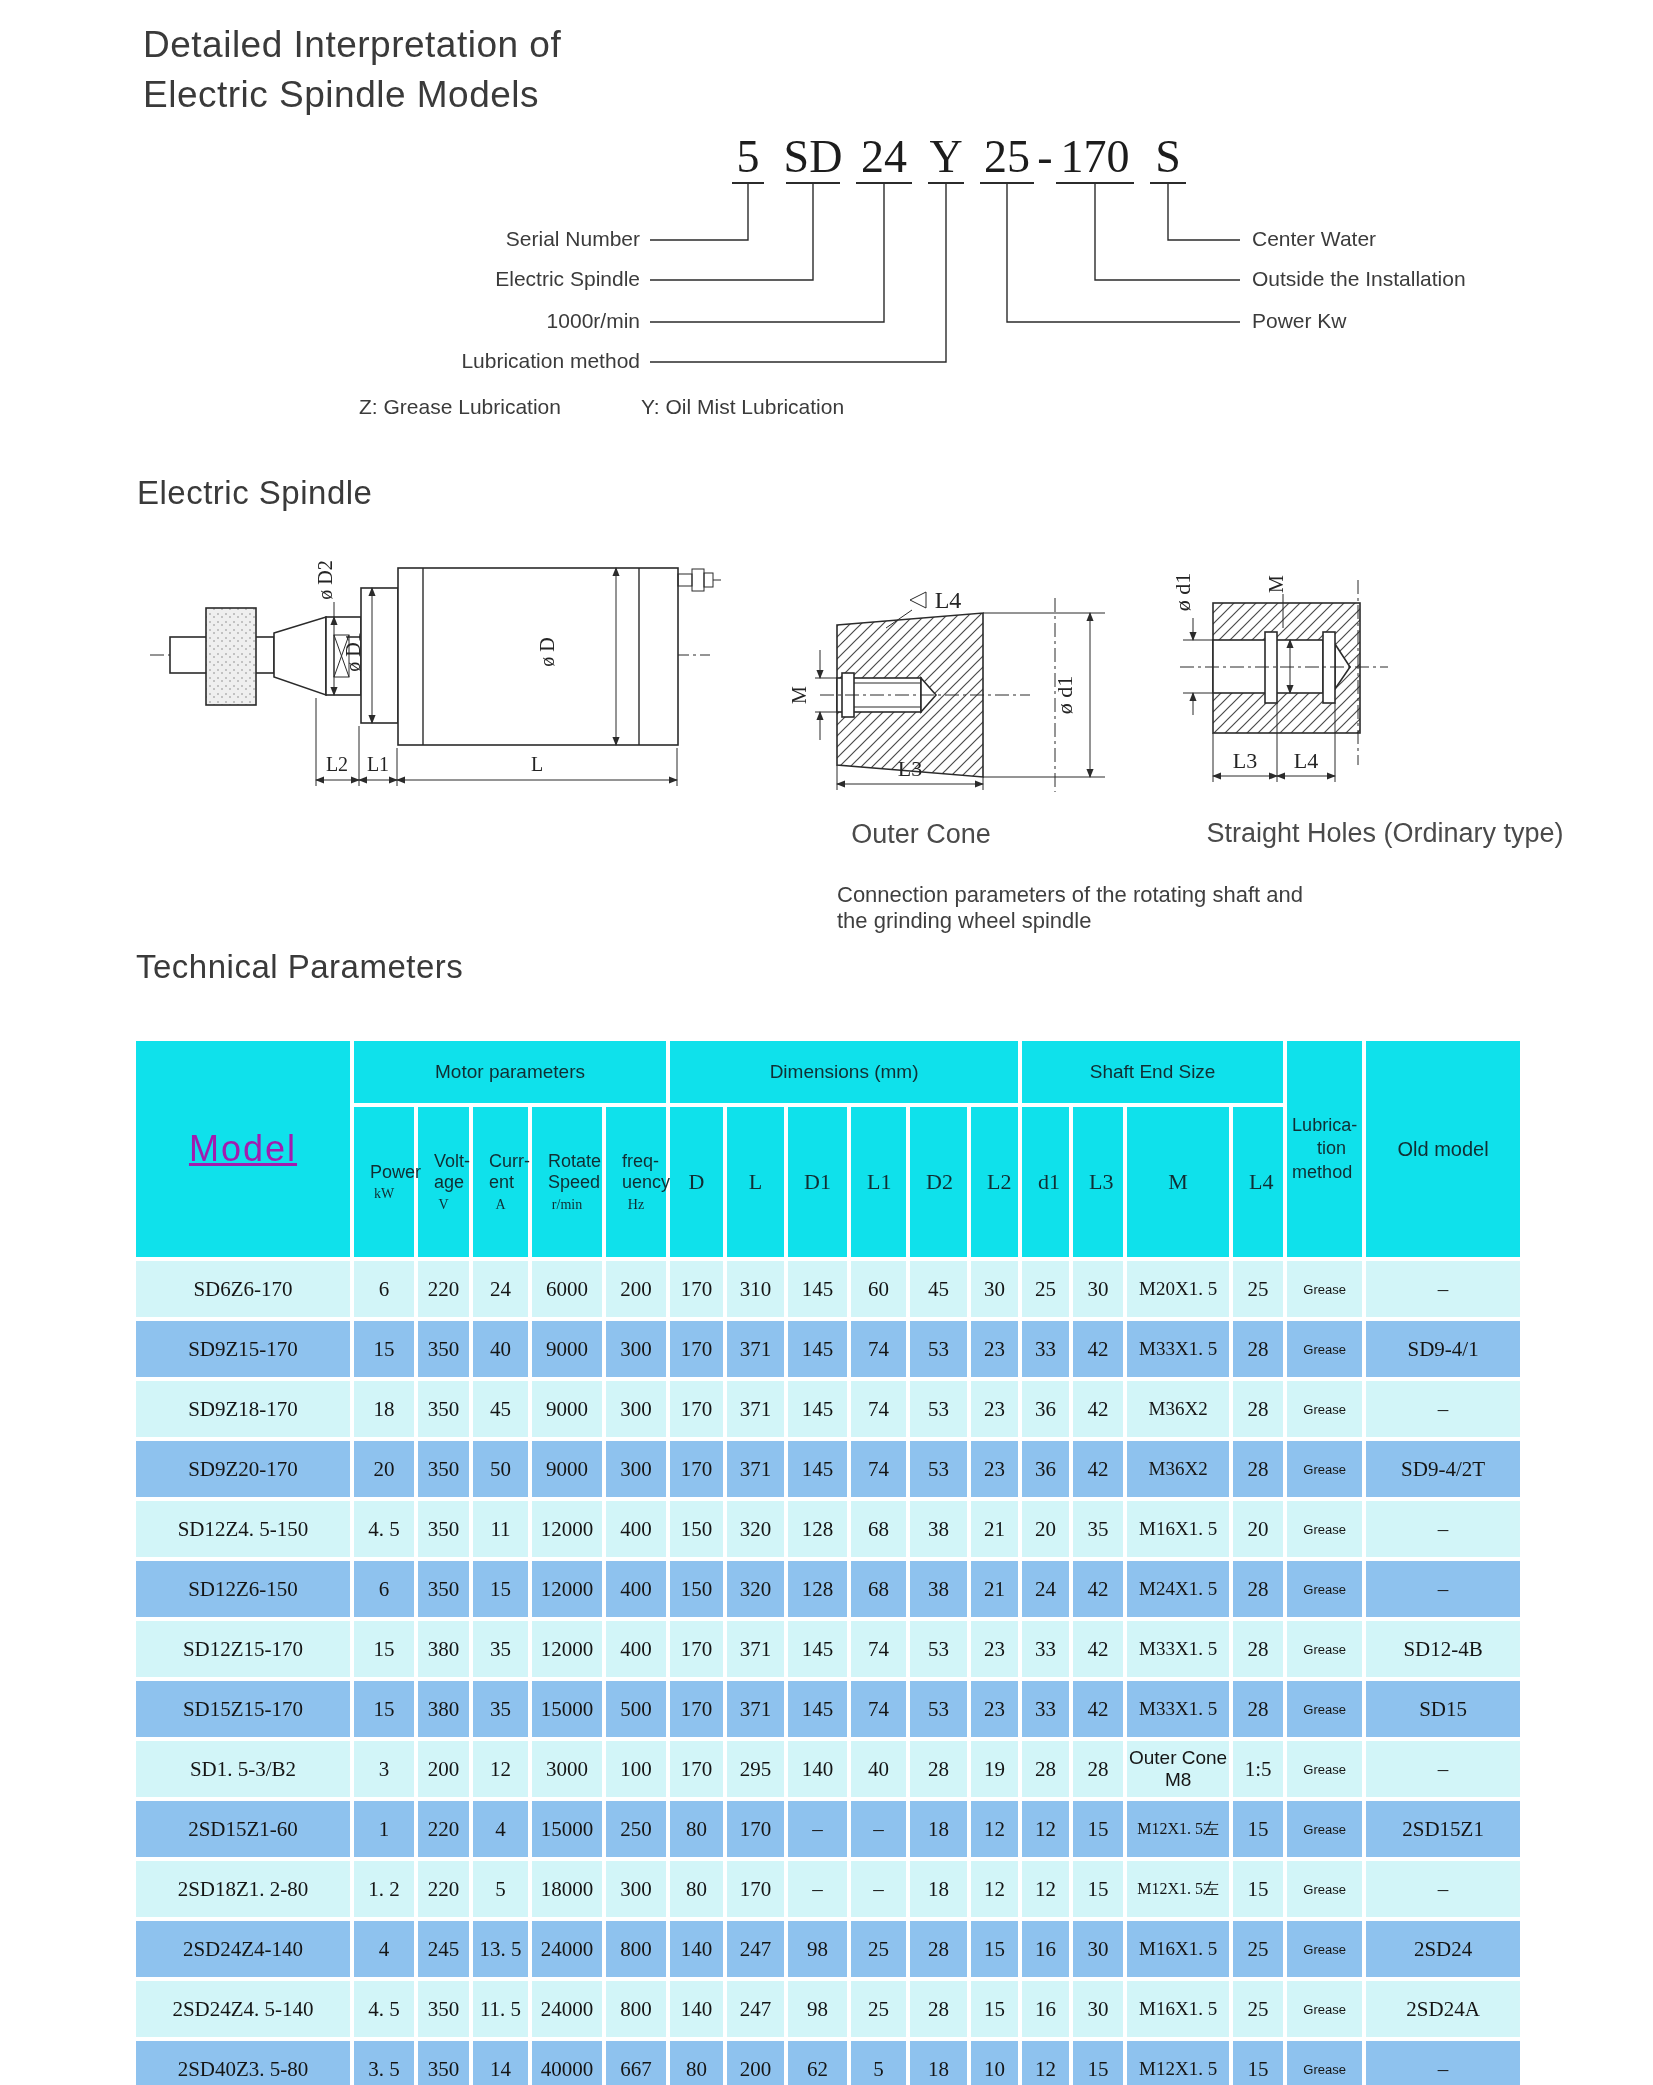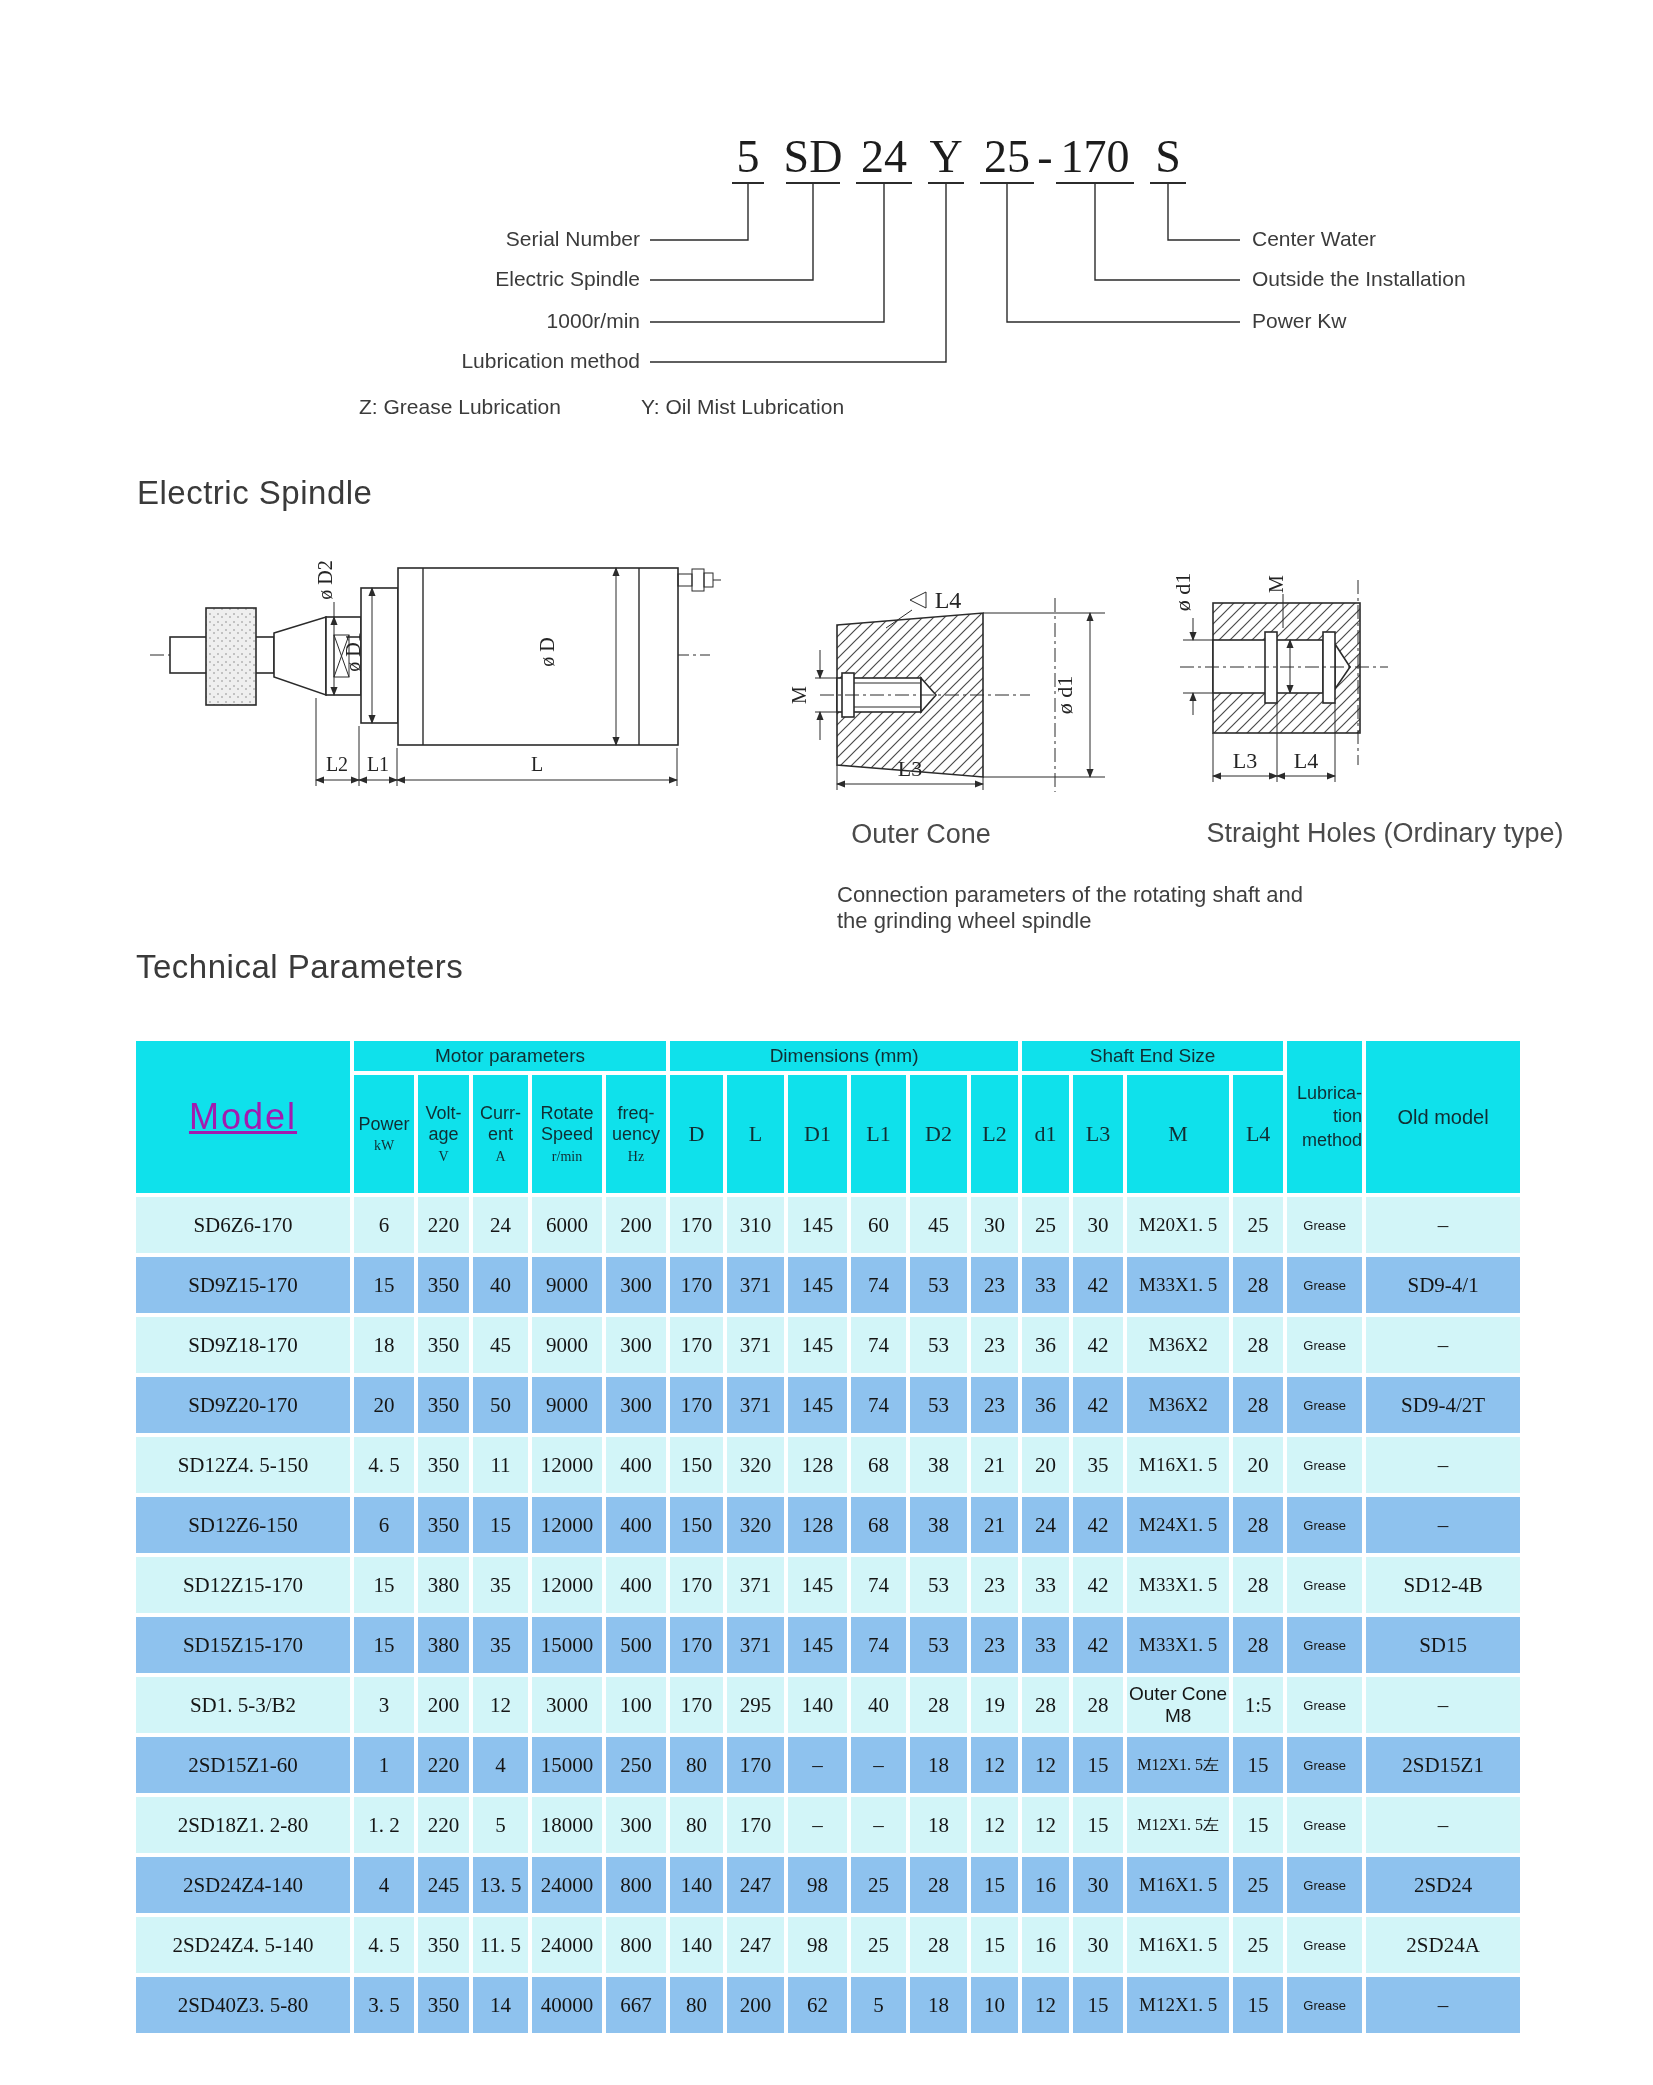--- a/index.html
+++ b/index.html
@@ -19,21 +19,21 @@
   .note{font-size:22px;fill:#3f3f3f;}
   .ln{stroke:#2b2b2b;stroke-width:1.4;fill:none;}
   .thin{stroke:#2b2b2b;stroke-width:1;fill:none;}
   .cl{stroke:#2b2b2b;stroke-width:1;fill:none;stroke-dasharray:14 4 3 4;}
   .shape{fill:#ffffff;stroke:#2b2b2b;stroke-width:1.6;}
   .hat{fill:url(#hatch);stroke:#2b2b2b;stroke-width:1.6;}
   
   .tp-table{position:absolute;left:132px;top:1037px;border-collapse:separate;border-spacing:4px;
             table-layout:fixed;width:1392px;}
   .tp-table th{background:#0fe1eb;font-weight:normal;color:#112e33;vertical-align:middle;
-               text-align:center;padding:0;}
+               text-align:center;padding:16px;}
   .group-row th{height:30px;font-size:19px;}
   .sub-row th{height:118px;}
   th.h-model{font-size:36px;letter-spacing:2px;color:#a21caf;text-decoration:underline;}
   th.h-dim{font-family:"Liberation Serif",serif;font-size:22px;}
   th.h-lub{font-size:18px;text-align:right;padding-left:5px;white-space:pre-line;line-height:1.3;}
   th.h-old{font-size:20px;}
   .mh-label{font-size:18px;line-height:1.15;white-space:pre-line;}
   .mh-unit{font-family:"Liberation Serif",serif;font-size:14px;margin-top:4px;}
   .tp-table td{height:56px;text-align:center;vertical-align:middle;padding:0;
                font-family:"Liberation Serif",serif;font-size:21px;color:#151515;}
@@ -42,20 +42,22 @@
   td.col-lubrication{font-family:Liberation Sans, sans-serif;font-size:13px;}
   td.col-M{font-size:19px;}
   td.col-M.m-small{font-size:16px;}
   td.col-M.m-tiny{font-family:"Liberation Sans",sans-serif;font-size:19px;}
 </style>
 </head>
 <body>
 
 <div class="page">
 
+  <div class="doc-title">Detailed Interpretation of
+Electric Spindle Models</div>
 
   <svg style="position:absolute;left:0;top:95px;" width="1653" height="335" viewBox="0 0 1653 335">
     <g>
       <text class="tok" x="748" y="77" text-anchor="middle">5</text>
       <text class="tok" x="813" y="77" text-anchor="middle">SD</text>
       <text class="tok" x="884" y="77" text-anchor="middle">24</text>
       <text class="tok" x="946" y="77" text-anchor="middle">Y</text>
       <text class="tok" x="1007" y="77" text-anchor="middle">25</text>
       <text class="tok" x="1045" y="77" text-anchor="middle">-</text>
       <text class="tok" x="1095" y="77" text-anchor="middle">170</text>

